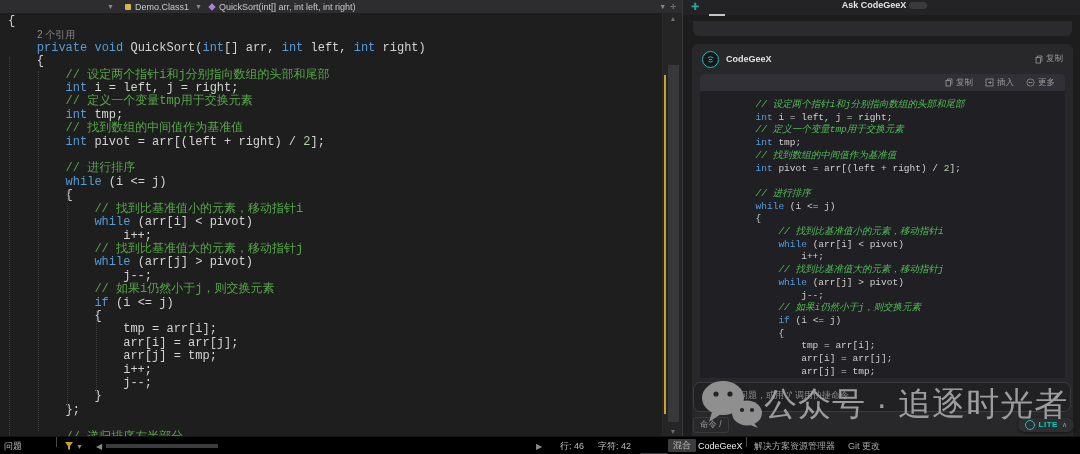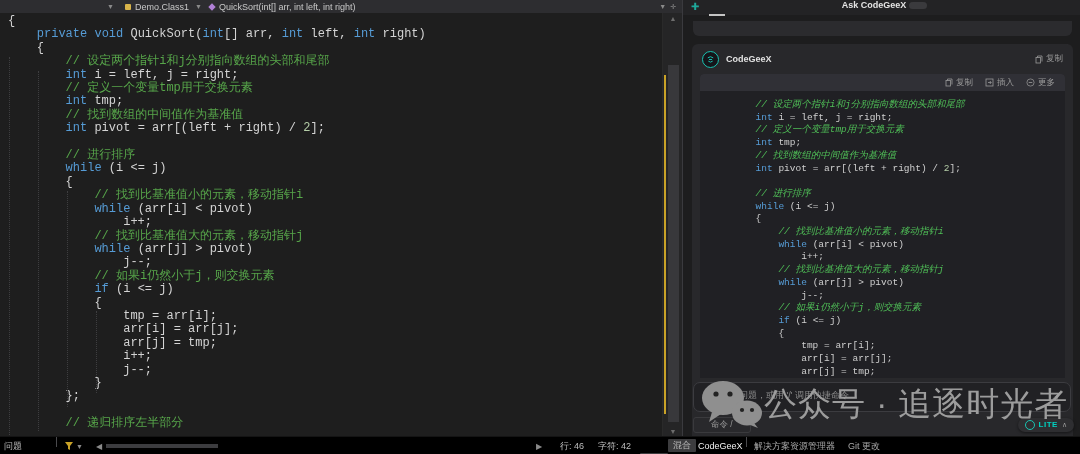--- a/index.html
+++ b/index.html
@@ -64,21 +64,21 @@
   .panel-code .cl { font-size:9.5px; line-height:12.7px; color:#cfcfcf; }
   .panel-code .tok-c { font-style:italic; color:#4fbf57; }
 
   .input-box { position:absolute; left:10px; right:9px; top:382px; height:30px; background:#212124;
                border:1px solid #3c3c40; border-radius:7px; z-index:5; padding:6px 26px 0 9px; }
   .input-ph { font-size:9px; color:#8a8a8a; white-space:nowrap; overflow:hidden; }
   .send-icon { position:absolute; right:8px; top:7px; }
   .below-row { position:absolute; left:10px; right:6px; top:416px; height:17px; z-index:5;
                display:flex; align-items:center; justify-content:space-between; }
   .cmd-pill { font-size:8.5px; color:#9a9a9a; background:#29292c; border:1px solid #3a3a3d;
-              border-radius:3px; padding:1px 17px; cursor:pointer; }
+              border-radius:3px; padding:1px 6px; cursor:pointer; }
   .lite-badge { display:flex; align-items:center; gap:4px; background:#2e2e31; border-radius:9px;
                 padding:2px 7px; box-shadow:0 1px 3px rgba(0,0,0,.5); cursor:pointer; }
   .lite-logo { width:10px; height:10px; border-radius:50%; border:1.5px solid #19c3b2; }
   .lite-text { font-size:8px; font-weight:bold; color:#00d1c1; letter-spacing:.5px; }
   .lite-chev { color:#9a9a9a; font-size:7px; }
 
   
   .watermark { position:absolute; left:700px; top:378px; width:376px; height:52px; z-index:9;
                display:flex; align-items:center; gap:0; pointer-events:none; }
   .wm-text { font-size:33px; color:#a3a3a3; opacity:.95; letter-spacing:1px; white-space:nowrap; }
@@ -122,20 +122,21 @@
       </span>
       <span>QuickSort(int[] arr, int left, int right)</span>
     </div>
     <span class="nav-caret" style="margin-left:auto">▼</span>
     <span class="nav-caret" style="margin-right:6px">✛</span>
   </div>
 
   <div class="code-area">
     <div>
         <div class="cl">{</div>
+        <div class="codelens">2 个引用</div>
         <div class="cl">    <span class="tok-k">private</span> <span class="tok-k">void</span> QuickSort(<span class="tok-k">int</span>[] arr, <span class="tok-k">int</span> left, <span class="tok-k">int</span> right)</div>
         <div class="cl">    {</div>
         <div class="cl"><span class="tok-c">        // 设定两个指针i和j分别指向数组的头部和尾部</span></div>
         <div class="cl">        <span class="tok-k">int</span> i = left, j = right;</div>
         <div class="cl"><span class="tok-c">        // 定义一个变量tmp用于交换元素</span></div>
         <div class="cl">        <span class="tok-k">int</span> tmp;</div>
         <div class="cl"><span class="tok-c">        // 找到数组的中间值作为基准值</span></div>
         <div class="cl">        <span class="tok-k">int</span> pivot = arr[(left + right) / <span class="tok-n">2</span>];</div>
         <div class="cl">&nbsp;</div>
         <div class="cl"><span class="tok-c">        // 进行排序</span></div>

